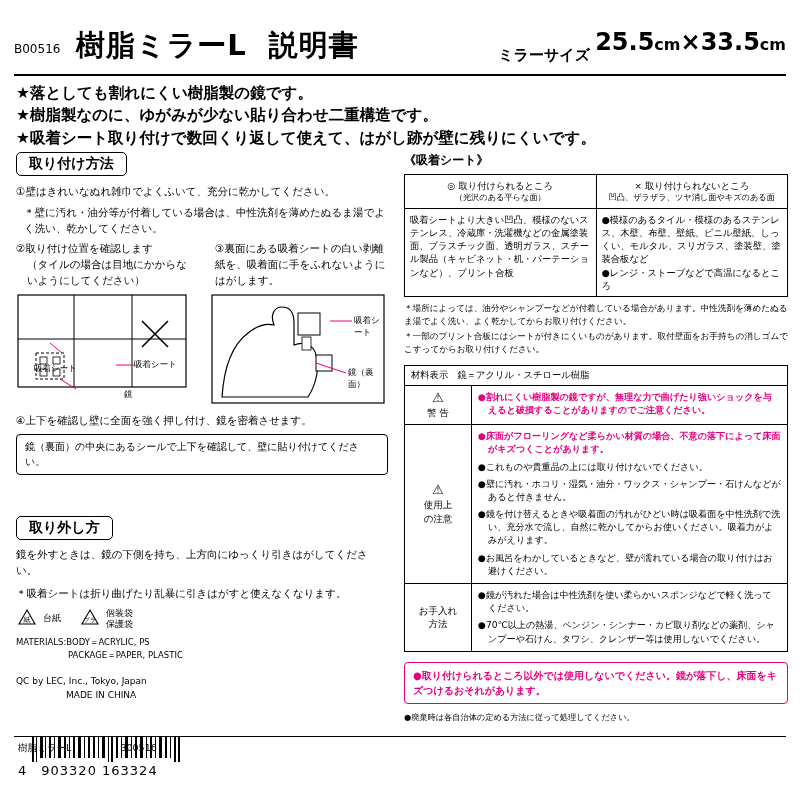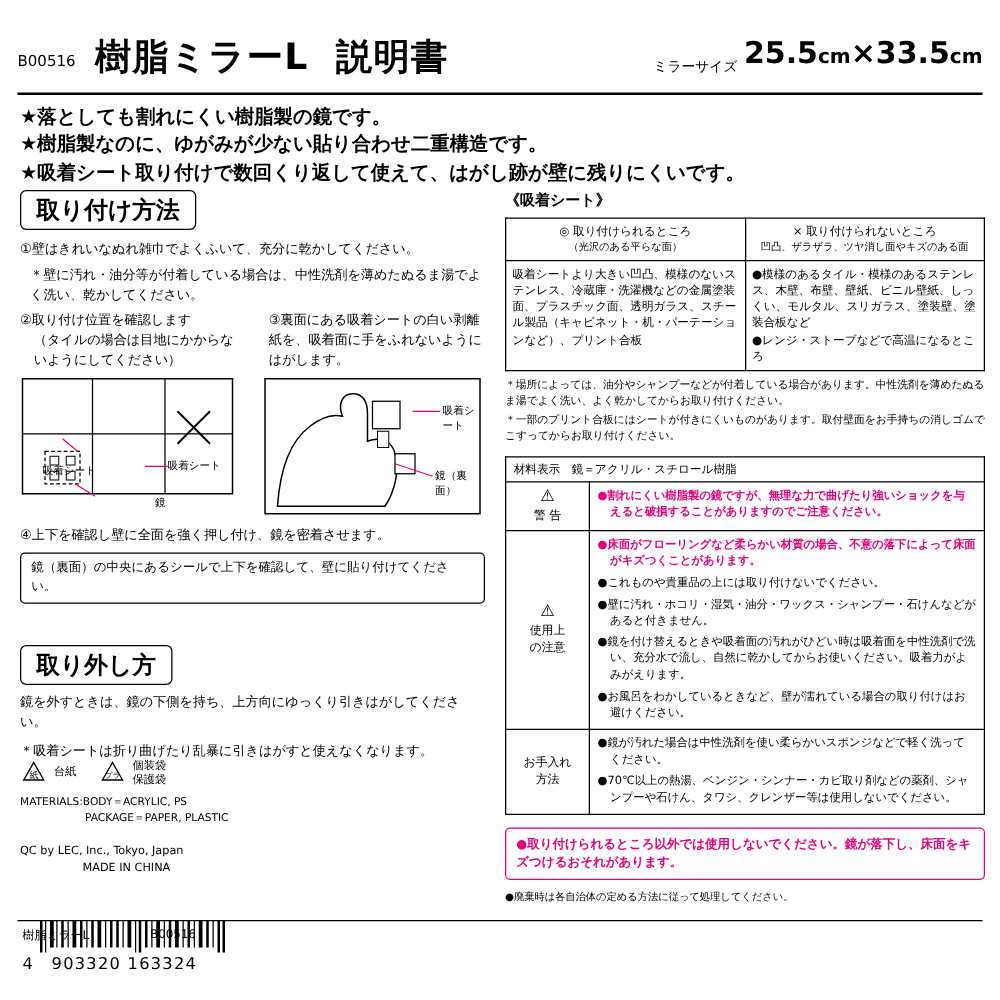--- a/index.html
+++ b/index.html
@@ -11,33 +11,33 @@
     position:relative;
     overflow:hidden;
   }
   .page{position:absolute;left:0;top:0;width:800px;height:596px;}
 
   
   .header{position:absolute;left:14px;top:26px;width:772px;height:42px;}
   .hdr-code{position:absolute;left:0;top:16px;font-size:12px;letter-spacing:0px;}
   .hdr-title{position:absolute;left:62px;top:0px;font-size:29px;font-weight:bold;letter-spacing:1px;}
   .hdr-title .sp{display:inline-block;width:22px;}
-  .hdr-size-label{position:absolute;right:196px;top:20px;font-size:11px;}
+  .hdr-size-label{position:absolute;right:196px;top:20px;font-size:15px;font-weight:bold;}
   .hdr-size{position:absolute;right:0px;top:2px;font-size:24px;font-weight:bold;margin-left:38px;}
   .hdr-size .u{font-size:16px;}
   .rule{position:absolute;left:14px;top:74px;width:772px;height:2px;background:#000;}
 
   
   .bullets{position:absolute;left:16px;top:82px;width:772px;font-size:15.5px;line-height:1.45;font-weight:bold;}
   .bullets div{white-space:nowrap;}
 
   
   .sec-title{
     display:inline-block;border:1.5px solid #000;border-radius:5px;
-    padding:2px 12px;font-size:19px;font-weight:bold;background:#fff;
+    padding:2px 12px;font-size:14px;font-weight:bold;background:#fff;
   }
 
   
   .left{position:absolute;left:16px;top:152px;width:372px;}
   .steps{font-size:10.5px;line-height:1.5;margin-top:8px;}
   .steps p{margin:0 0 5px 0;}
   .indent{display:block;padding-left:11px;}
 
   .two-col{display:flex;gap:26px;margin-top:4px;font-size:10.5px;line-height:1.5;}
   .two-col .c{flex:1;}

